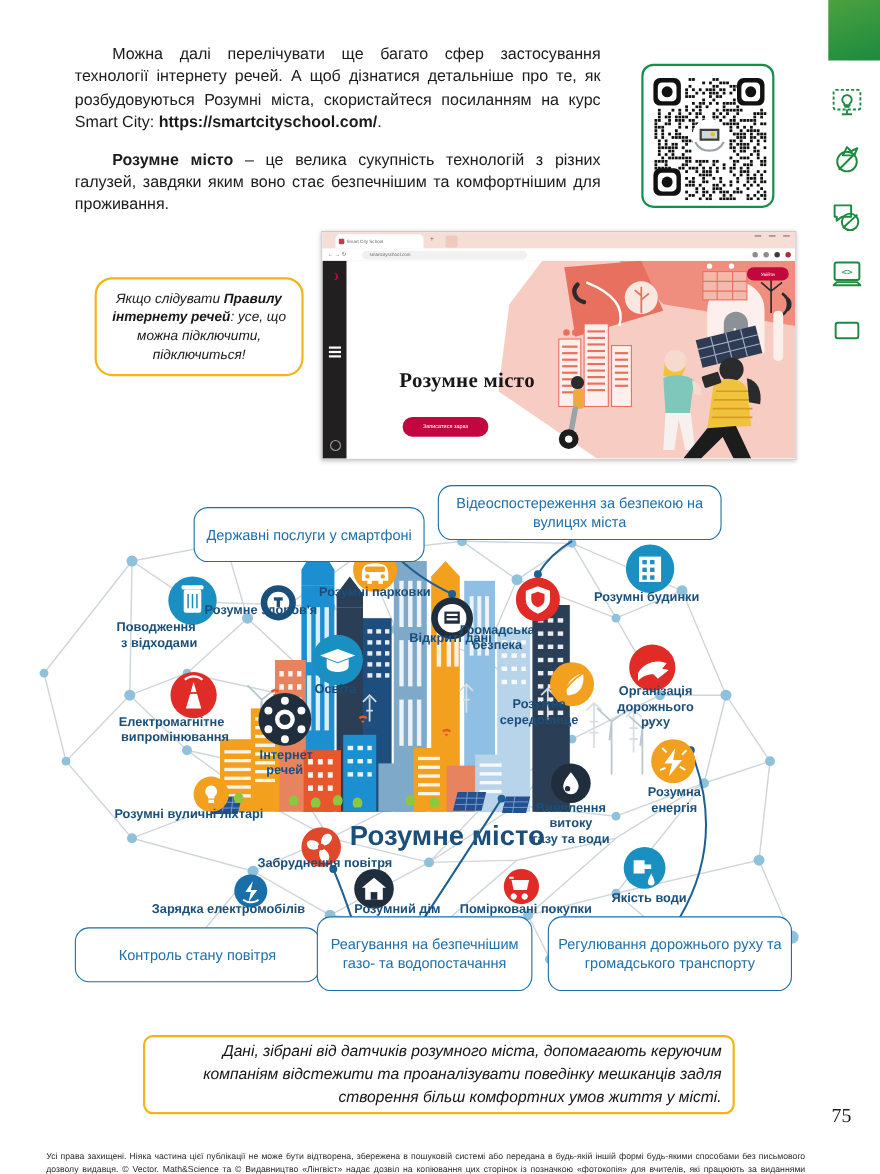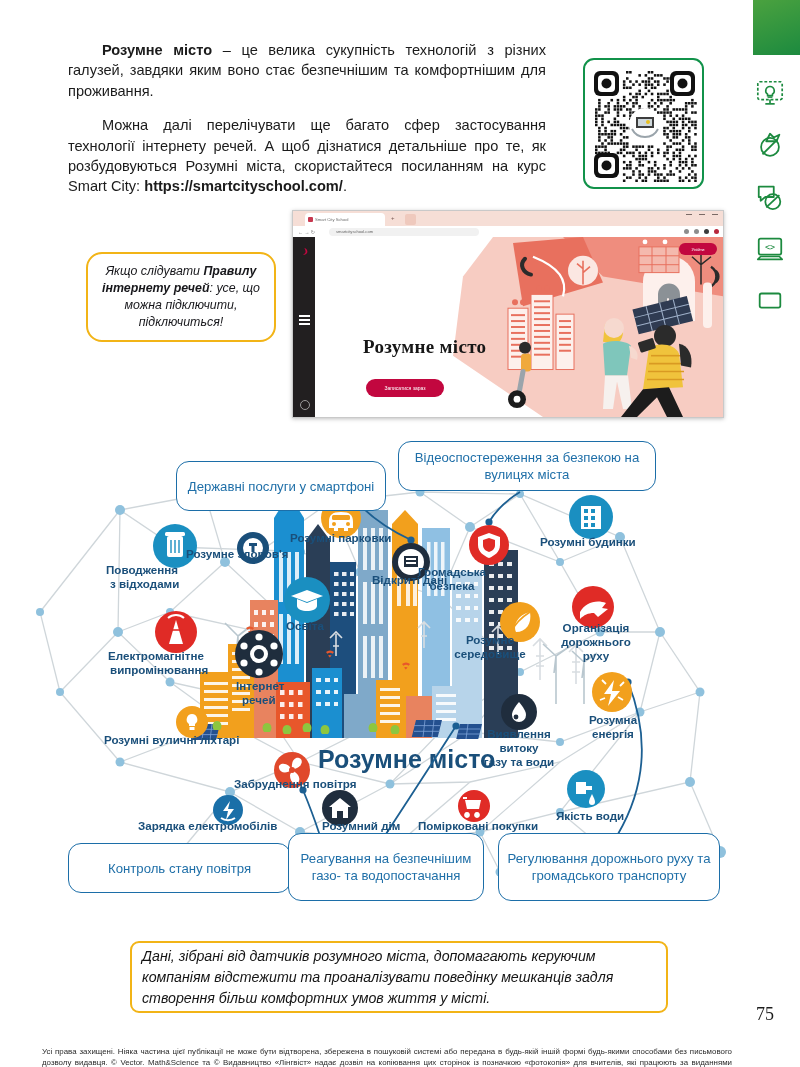--- a/index.html
+++ b/index.html
@@ -116,21 +116,21 @@
   #co-traffic{left:498px;top:833px;width:222px;height:68px;}
 
   
   .quote-bottom{
     position:absolute;left:130px;top:941px;width:538px;height:72px;
     border:2.4px solid #f2b417;border-radius:9px;background:transparent;
     box-sizing:border-box;display:flex;align-items:center;justify-content:center;
     z-index:5;pointer-events:none;
   }
   .quote-bottom .qtxt{
-    font-size:14.2px;line-height:21px;text-align:left;font-style:italic;color:#141414;
+    font-size:14.2px;line-height:21px;text-align:right;font-style:italic;color:#141414;
     padding:0 10px;
   }
 
   
   .footer{
     position:absolute;left:42px;top:1006px;width:690px;
     font-size:7.9px;line-height:11.4px;color:#2a2a2a;text-align:justify;margin-top:40px;
   }
   .pagenum{
     position:absolute;right:26px;top:1004px;font-size:18px;color:#1c1c1c;
@@ -171,24 +171,24 @@
       <path d="M3 27h26l-3-3H6z" fill="none" stroke="#1c8a3f" stroke-width="1.8" stroke-linejoin="round"></path>
     </svg>
     <svg class="rail-icon" viewBox="0 0 32 32">
       <rect x="5" y="8" width="22" height="15" rx="2" fill="none" stroke="#1c8a3f" stroke-width="1.9"></rect>
     </svg>
   </div>
 </div>
 
 <div class="textcol">
   <p class="para">
-    <b>Розумне місто</b><span> – це велика сукупність технологій з різних галузей, завдяки яким воно стає безпечнішим та комфортнішим для проживання.</span>
+    <span>Можна далі перелічувати ще багато сфер застосування технології інтернету речей. А щоб дізнатися детальніше про те, як розбудовуються Розумні міста, скористайтеся посиланням на курс Smart City: </span><b>https://smartcityschool.com/</b><span>.</span>
   </p>
   <p class="para">
-    <span>Можна далі перелічувати ще багато сфер застосування технології інтернету речей. А щоб дізнатися детальніше про те, як розбудовуються Розумні міста, скористайтеся посиланням на курс Smart City: </span><b>https://smartcityschool.com/</b><span>.</span>
+    <b>Розумне місто</b><span> – це велика сукупність технологій з різних галузей, завдяки яким воно стає безпечнішим та комфортнішим для проживання.</span>
   </p>
 </div>
 
 <div class="qr-wrap">
   <svg class="qr-canvas" viewBox="0 0 105 115">
     <rect width="105" height="115" fill="#fff"></rect>
     <g fill="#111">
 
       <rect x="2" y="4" width="25" height="25" rx="6"></rect>
       <rect x="78" y="4" width="25" height="25" rx="6"></rect>

